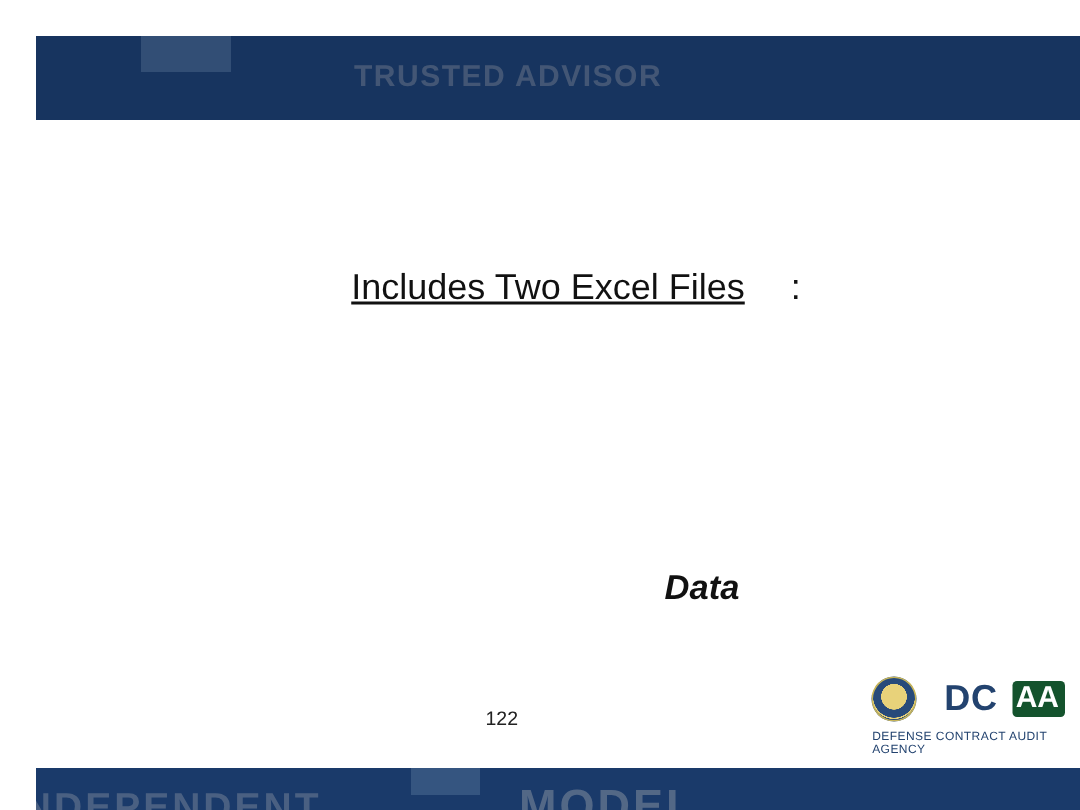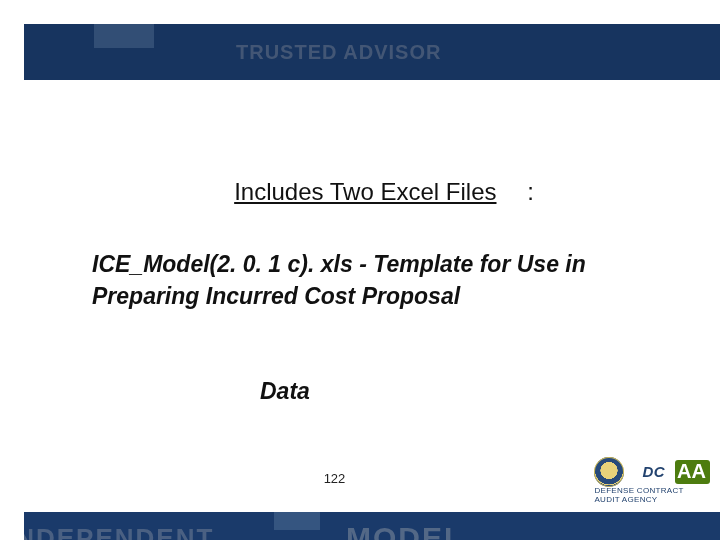--- a/index.html
+++ b/index.html
@@ -46,40 +46,40 @@
   .subtitle .under { text-decoration: underline; }
 
   .body1 {
     position: absolute; top: 213px; left: 56px; width: 620px;
     font-size: 23px; font-style: italic; font-weight: 700; color: #111; line-height: 1.38;
   }
   .body2 {
     position: absolute; top: 328px; left: 56px; width: 620px;
     font-size: 23px; font-style: italic; font-weight: 700; color: #111; line-height: 1.38;
   }
-  .body2 .line2 { display:block; padding-left: 168px; }
+  .body2 .line2 { display:block; padding-left: 168px; text-align: center; }
 
   .page-number {
     position: absolute; left: 0; width: 621px; bottom: 66px; text-align: center;
     font-size: 13px; color: #222;
   }
 
   .logo {
     position: absolute; right: 22px; bottom: 60px; display: flex; align-items: center;
   }
   .logo .seal {
     width: 30px; height: 30px; border-radius: 50%;
     background: radial-gradient(circle at 50% 45%, #e8d27a 0 38%, #274a7a 39% 62%, #e8d27a 63% 66%, #274a7a 67% 100%);
     box-shadow: inset 0 0 0 1px #c7b55a;
   }
   .logo .primary {
-    font-weight: 800; font-size: 15px; color: #23436f; margin-left: 6px; letter-spacing: .5px; font-style: italic;
+    font-weight: 800; font-size: 24px; color: #23436f; margin-left: 6px; letter-spacing: .5px;
   }
   .logo .pill {
-    background: #4d7c0f; color: #fff; font-weight: 800; font-size: 20px;
+    background: #14532d; color: #fff; font-weight: 800; font-size: 20px;
     padding: 0 4px 1px 2px; border-radius: 3px; margin-left: -2px;
   }
   .logo .sub {
     position: absolute; right: 0; bottom: -12px; font-size: 8px; color: #23436f; letter-spacing: .3px;
   }
 </style>
 </head>
 <body>
 
 <div class="slide">
@@ -87,21 +87,20 @@
   <div class="top-band">
     <div class="top-accent"></div>
     <div class="faded-text tbt1">TRUSTED ADVISOR</div>
   </div>
 
 
   <div class="subtitle">
     <span class="under">Includes Two Excel Files</span><span> :</span>
   </div>
 
-  <div class="body1">ICE_Model(2. 0. 1 c). xls  - Template for Use in Preparing Incurred Cost Proposal</div>
 
   <div class="body2">
     <span class="line2">Data</span>
   </div>
 
   <div class="page-number">122</div>
 
   <div class="logo">
     <div class="seal"></div>
     <span class="primary">DC</span>

